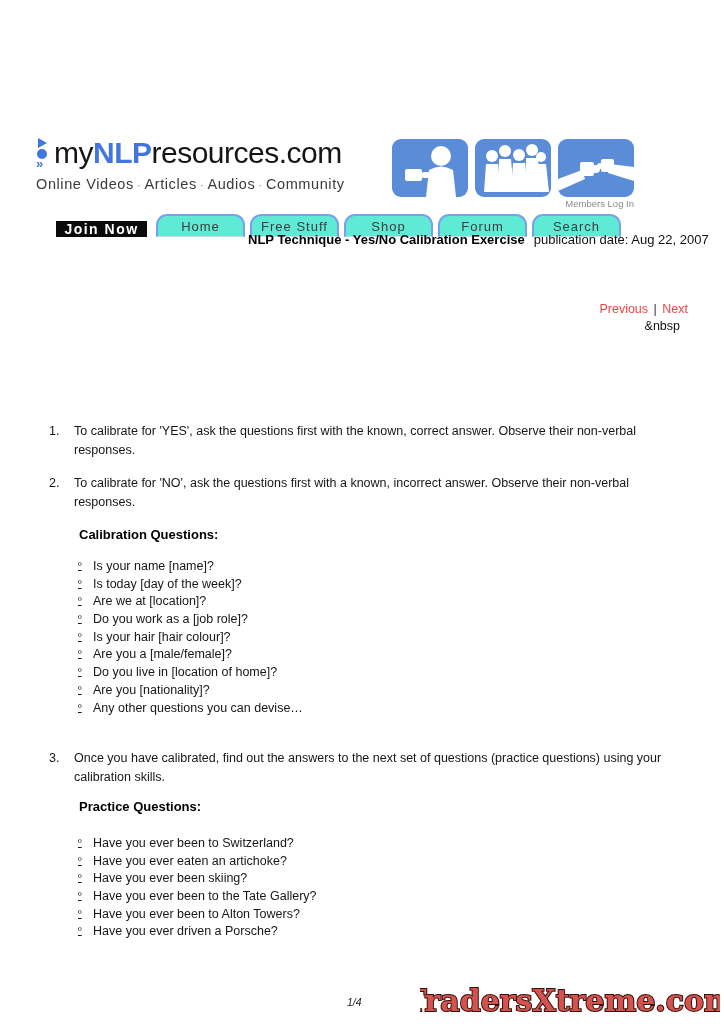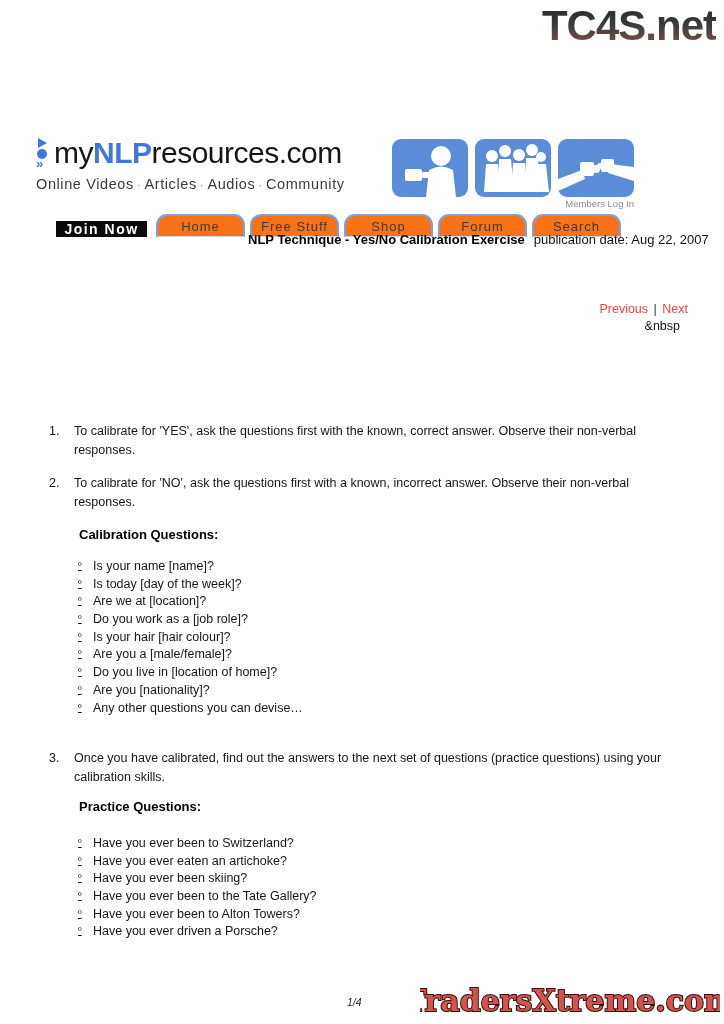--- a/index.html
+++ b/index.html
@@ -57,21 +57,21 @@
   .navbar { position:absolute; left:56px; top:214px; display:flex; align-items:flex-end; }
   .join-btn {
     width:91px; height:16px; background:#0a0a0a; color:#fff;
     border-radius:0; display:flex; align-items:center; justify-content:center;
     font-size:14px; font-weight:bold; letter-spacing:1.5px; margin-right:4px;
     cursor:pointer;
   }
   .tab {
     width:89px; height:23px; margin-left:5px;
     border:2px solid #79a1ea; border-bottom:1px solid #c9d6f2;
-    border-radius:11px 11px 0 0; background:#f97316;
+    border-radius:11px 11px 0 0; background:#5eead4;
     display:flex; align-items:center; justify-content:center;
     font-size:13px; color:#3d3d3d; letter-spacing:1px; cursor:pointer;
   }
 
   .title-row { position:absolute; left:206px; top:232px; font-size:13px; white-space:nowrap; }
   .title-row .doc-title { font-weight:bold; color:#000;margin-left:42px; }
   .title-row .pub-date { margin-left:9px; color:#111; }
 
   
   .pager { position:absolute; top:302px; right:36px; font-size:12.5px; white-space:nowrap; }
@@ -104,21 +104,20 @@
   .q-text { margin-left:4px; white-space:nowrap; }
 
   
   .page-num { position:absolute; left:347px; top:996px; font-size:10.5px; font-style:italic; color:#222; }
 </style>
 </head>
 <body>
 
 <div class="page">
 
-  <div class="wm-top">TC4S.net</div>
 
   <div class="logo-block">
     <div class="logo-row">
       <div class="logo-mark">
         <div class="logo-tri"></div>
         <div class="logo-dot"></div>
         <div class="logo-ff">»</div>
       </div>
       <div class="logo-text"><span>my</span><span class="hl">NLP</span><span>resources.com</span></div>
     </div>

